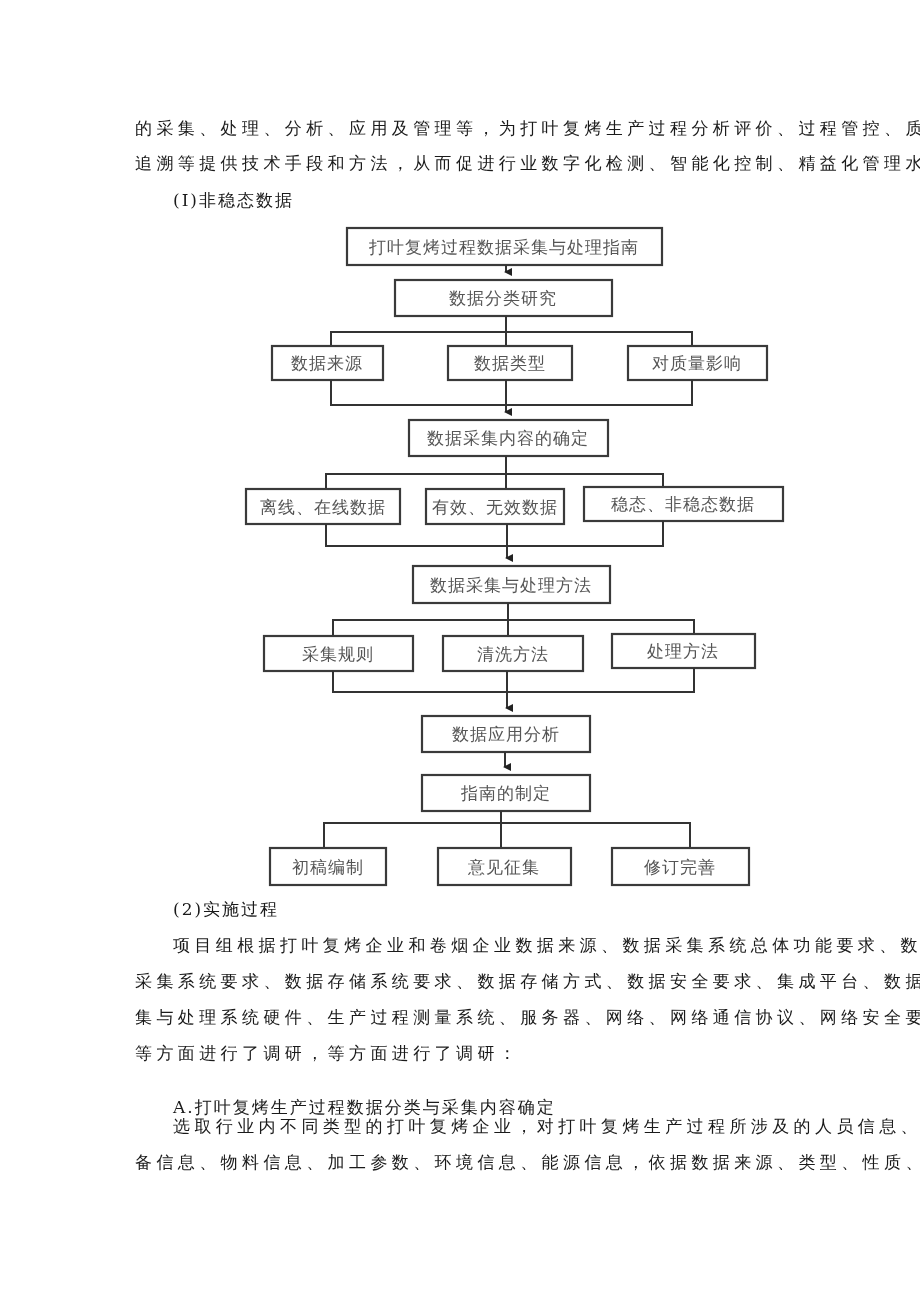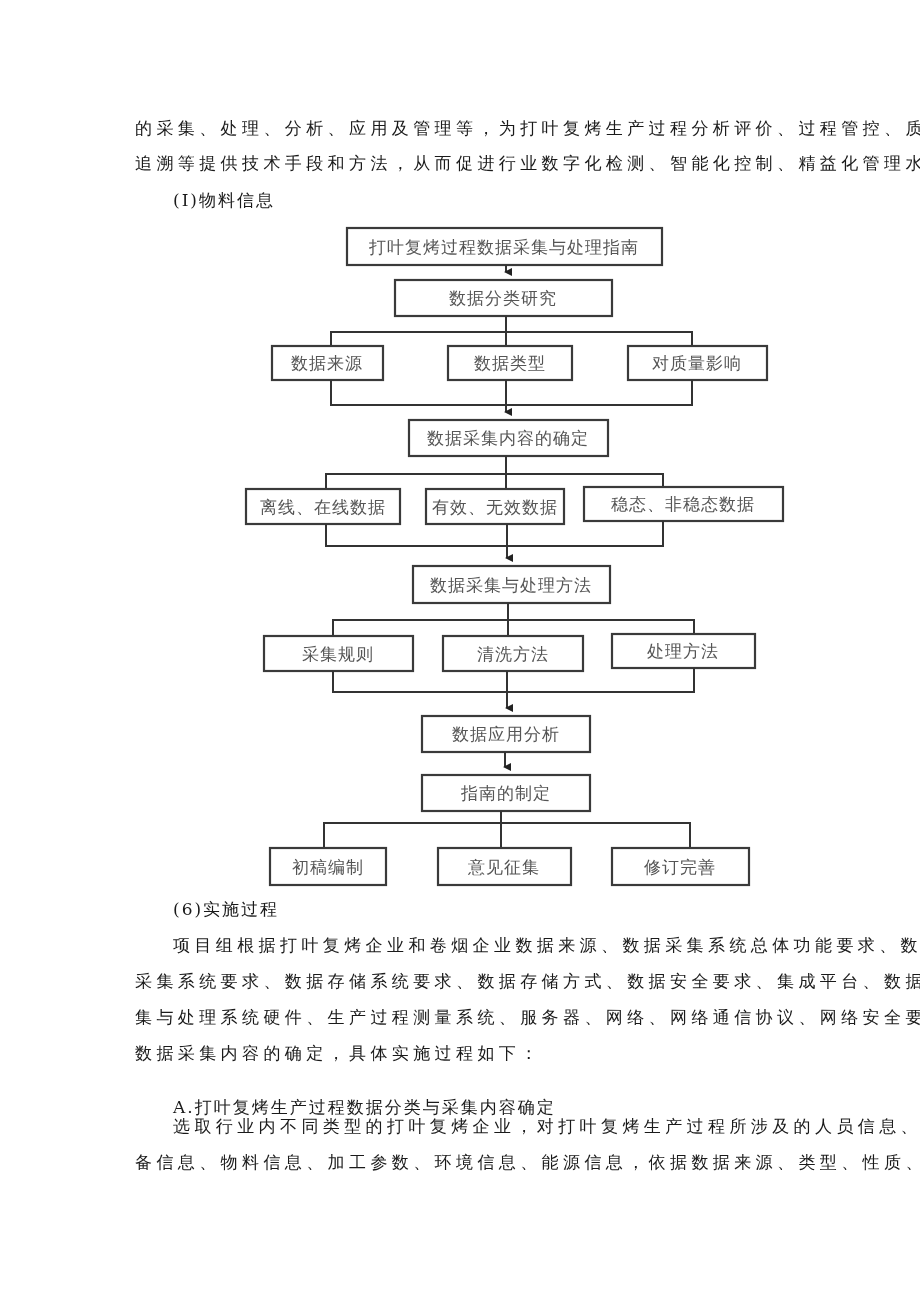--- a/index.html
+++ b/index.html
@@ -28,21 +28,21 @@
     }
     .conn { stroke: #333333; stroke-width: 2; fill: none; }
     .arrowhead { fill: #222222; }
   </style>
 </head>
 <body>
 
 <div class="line" style="top:117px;">的采集、处理、分析、应用及管理等，为打叶复烤生产过程分析评价、过程管控、质量</div>
 <div class="line" style="top:152px;">追溯等提供技术手段和方法，从而促进行业数字化检测、智能化控制、精益化管理水平。</div>
 
-<div class="line indent heading" style="top:189px;">(I)物料信息</div>
+<div class="line indent heading" style="top:189px;">(I)非稳态数据</div>
 
 <svg id="flow" width="920" height="900">
   <defs>
     <marker id="arr" markerWidth="8" markerHeight="8" refX="4" refY="6" orient="auto" markerUnits="userSpaceOnUse">
       <path d="M0,0 L8,0 L4,8 Z" class="arrowhead"></path>
     </marker>
   </defs>
 
   <g class="box">
     <rect x="347" y="228" width="315" height="37"></rect>
@@ -136,23 +136,23 @@
   <g class="box">
     <rect x="438" y="848" width="133" height="37"></rect>
     <text x="504" y="867">意见征集</text>
   </g>
   <g class="box">
     <rect x="612" y="848" width="137" height="37"></rect>
     <text x="680" y="867">修订完善</text>
   </g>
 </svg>
 
-<div class="line indent heading" style="top:898px;">(6)实施过程</div>
+<div class="line indent heading" style="top:898px;">(2)实施过程</div>
 
 <div class="line indent" style="top:934px;">项目组根据打叶复烤企业和卷烟企业数据来源、数据采集系统总体功能要求、数据</div>
 <div class="line" style="top:970px;">采集系统要求、数据存储系统要求、数据存储方式、数据安全要求、集成平台、数据采</div>
 <div class="line" style="top:1006px;">集与处理系统硬件、生产过程测量系统、服务器、网络、网络通信协议、网络安全要求</div>
-<div class="line" style="top:1042px;">数据采集内容的确定，具体实施过程如下：</div>
+<div class="line" style="top:1042px;">等方面进行了调研，等方面进行了调研：</div>
 
 <div class="line indent heading" style="top:1079px;margin-top:17px;">A.打叶复烤生产过程数据分类与采集内容确定</div>
 
 <div class="line indent" style="top:1115px;">选取行业内不同类型的打叶复烤企业，对打叶复烤生产过程所涉及的人员信息、设</div>
 <div class="line" style="top:1151px;">备信息、物料信息、加工参数、环境信息、能源信息，依据数据来源、类型、性质、对</div>
 
 </body></html>

